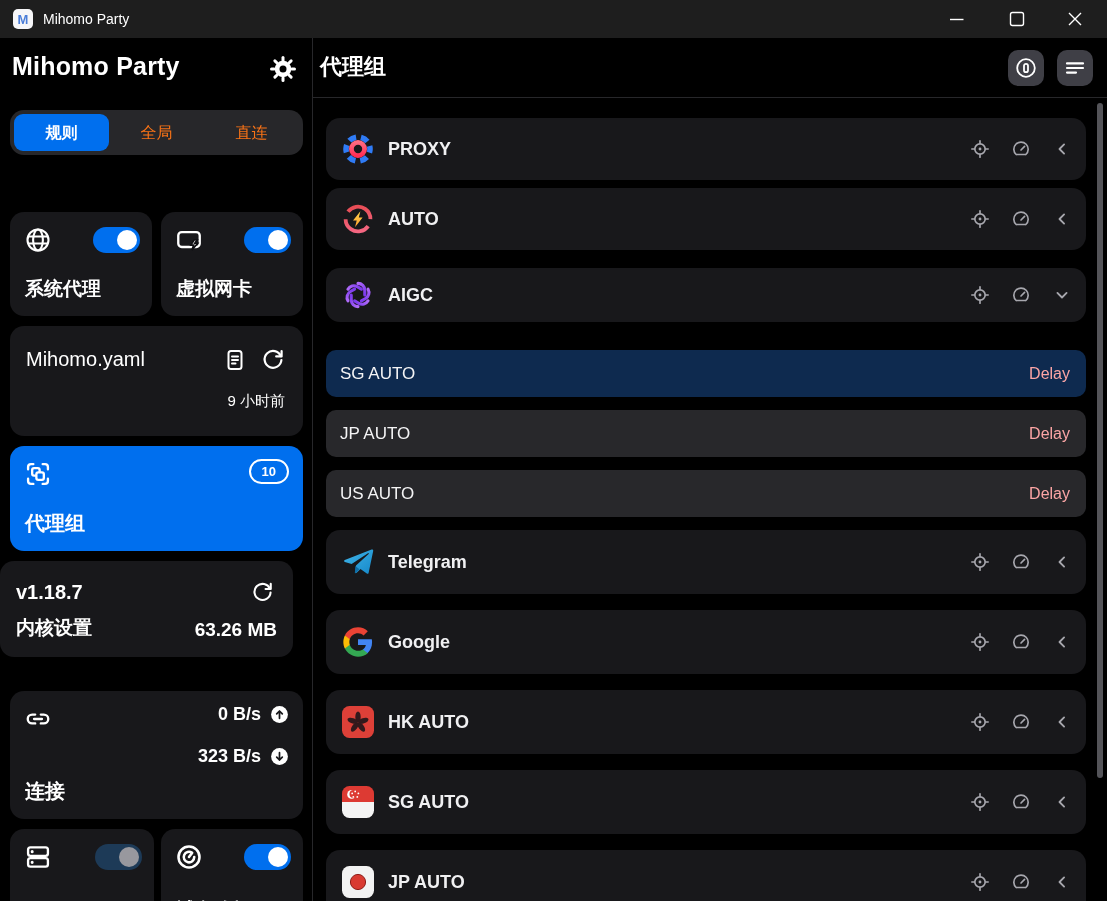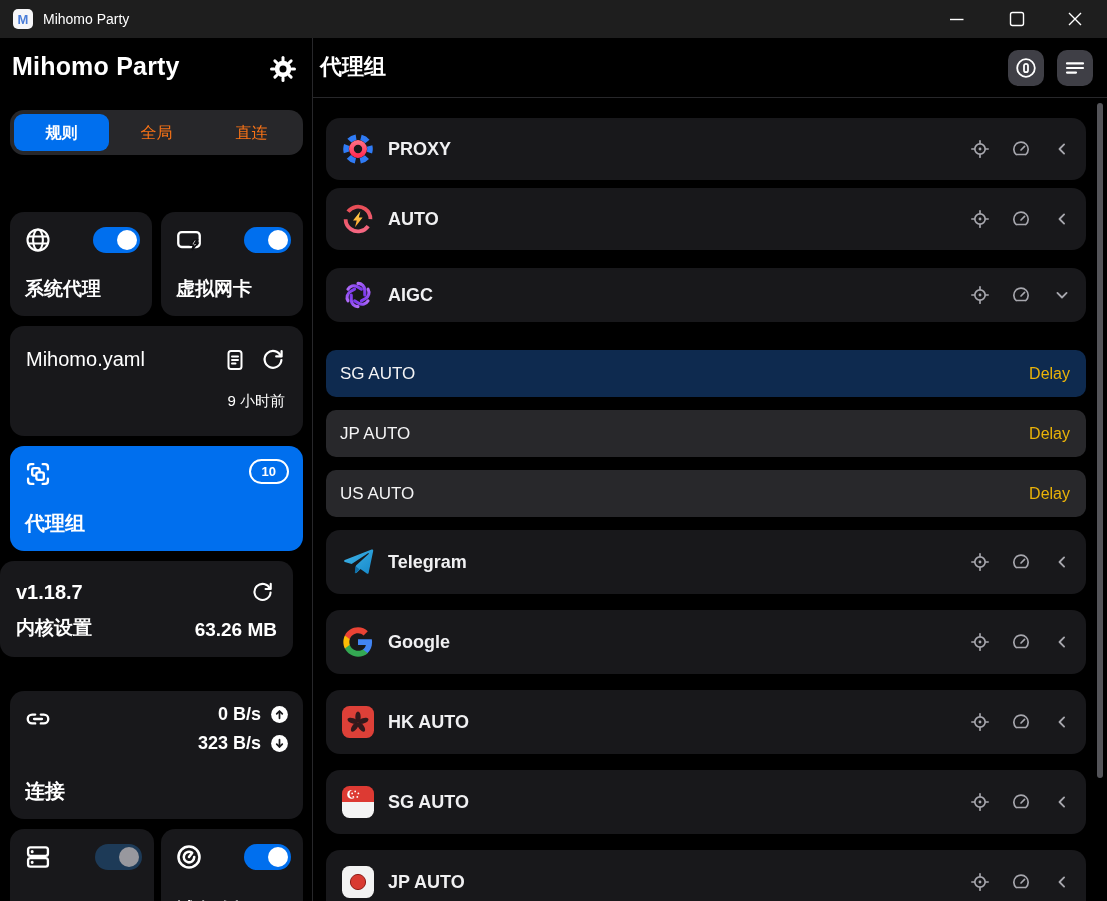--- a/index.html
+++ b/index.html
@@ -54,26 +54,26 @@
                display:flex; align-items:center; padding:0 14px 0 16px; gap:14px; }
   .group-name { font-size:18px; font-weight:600; color:#f0f0f2; }
   .glogo { width:32px; height:32px; flex:0 0 32px; }
   .actions { margin-left:auto; display:flex; align-items:center; gap:21px; color:#a7a7ae; }
   .ai { width:20px; height:20px; }
 
   .sub-row { position:absolute; left:326px; width:760px; height:47px; background:#28282b; border-radius:10px;
              display:flex; align-items:center; justify-content:space-between; padding:0 16px 0 14px; }
   .sub-row.selected { background:#0e2a4f; }
   .sub-name { font-size:17px; color:#f4f4f5; }
-  .sub-action { font-size:16px; color:#eab308; }
+  .sub-action { font-size:16px; color:#fca5a5; }
 
   .scrollbar { position:absolute; left:1097px; top:103px; width:6px; height:675px;
                background:#545459; border-radius:3px; }
 
-  .speeds { position:absolute; right:13px; top:13px; display:flex; flex-direction:column; gap:8px; align-items:flex-end; }
+  .speeds { position:absolute; right:13px; top:13px; display:flex; flex-direction:column; gap:21px; align-items:flex-end; }
   .speed-line { display:flex; align-items:center; gap:8px; font-size:18px; font-weight:600; }
   .circ { width:21px; height:21px; }
   svg { display:block; }
 </style>
 </head>
 <body>
 
 <svg width="0" height="0" style="position:absolute">
   <defs>
     <g id="i-locate" fill="none" stroke="currentColor" stroke-width="2" stroke-linecap="round">

